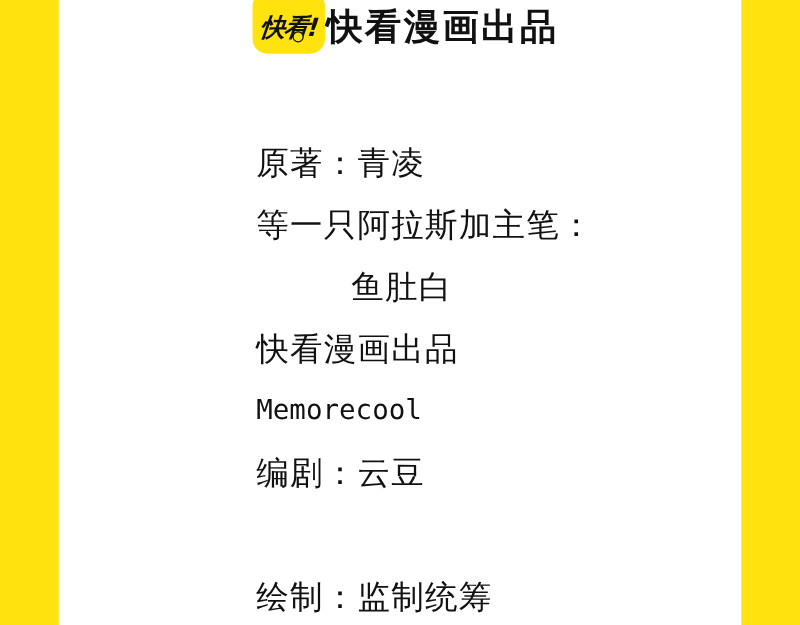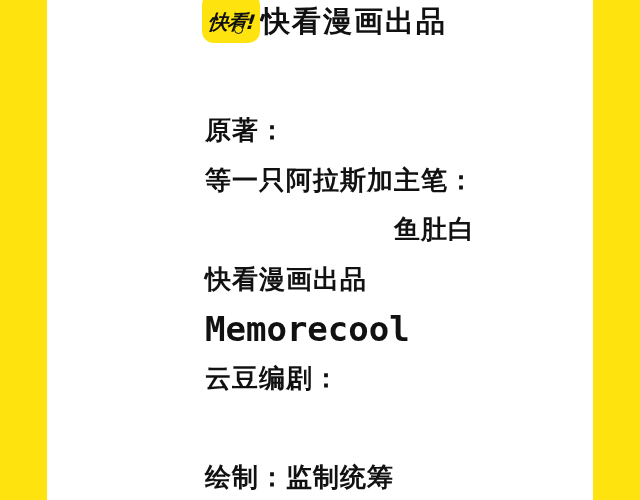--- a/index.html
+++ b/index.html
@@ -51,64 +51,65 @@
     line-height: 42px; letter-spacing: 2px;
     white-space: nowrap;
   }
 
   .credits {
     position: absolute; left: 205px; top: 106px;
   }
   .credit-line {
     height: 49.5px;
     display: flex; align-items: center;
-    font-size: 26px; font-weight: 700;
+    font-size: 26px; font-weight: 400;
     letter-spacing: 1px;
     white-space: nowrap;
   }
-  .credit-line.indent { padding-left: 76px; justify-content: flex-end; }
+  .credit-line.indent { padding-left: 76px; }
   .latin-value {
     font-family: "DejaVu Sans Mono", "Liberation Mono", monospace;
-    font-size: 34px; letter-spacing: 0;
+    font-size: 22px; letter-spacing: 0;
   }
 </style>
 </head>
 <body>
 
 <div class="side-bar left"></div>
 <div class="side-bar right"></div>
 
 <div class="header">
   <div class="logo">
     <span class="logo-text">快看!</span>
     <span class="logo-k-circle"></span>
   </div>
   <div class="brand-title">快看漫画出品</div>
 </div>
 
 <div class="credits">
   <div class="credit-line">
     <span>原著：</span>
+    <span>青凌</span>
   </div>
   <div class="credit-line">
     <span>等一只阿拉斯加</span>
     <span>主笔：</span>
   </div>
   <div class="credit-line indent">
     <span>鱼肚白</span>
   </div>
   <div class="credit-line">
     <span>快看漫画出品</span>
   </div>
   <div class="credit-line">
     <span class="latin-value">Memorecool</span>
   </div>
   <div class="credit-line">
+    <span>编剧：</span>
     <span>云豆</span>
-    <span>编剧：</span>
   </div>
   <div class="credit-line">
   </div>
   <div class="credit-line">
     <span>绘制：</span>
     <span>监制统筹</span>
   </div>
 </div>
 
 </body></html>

